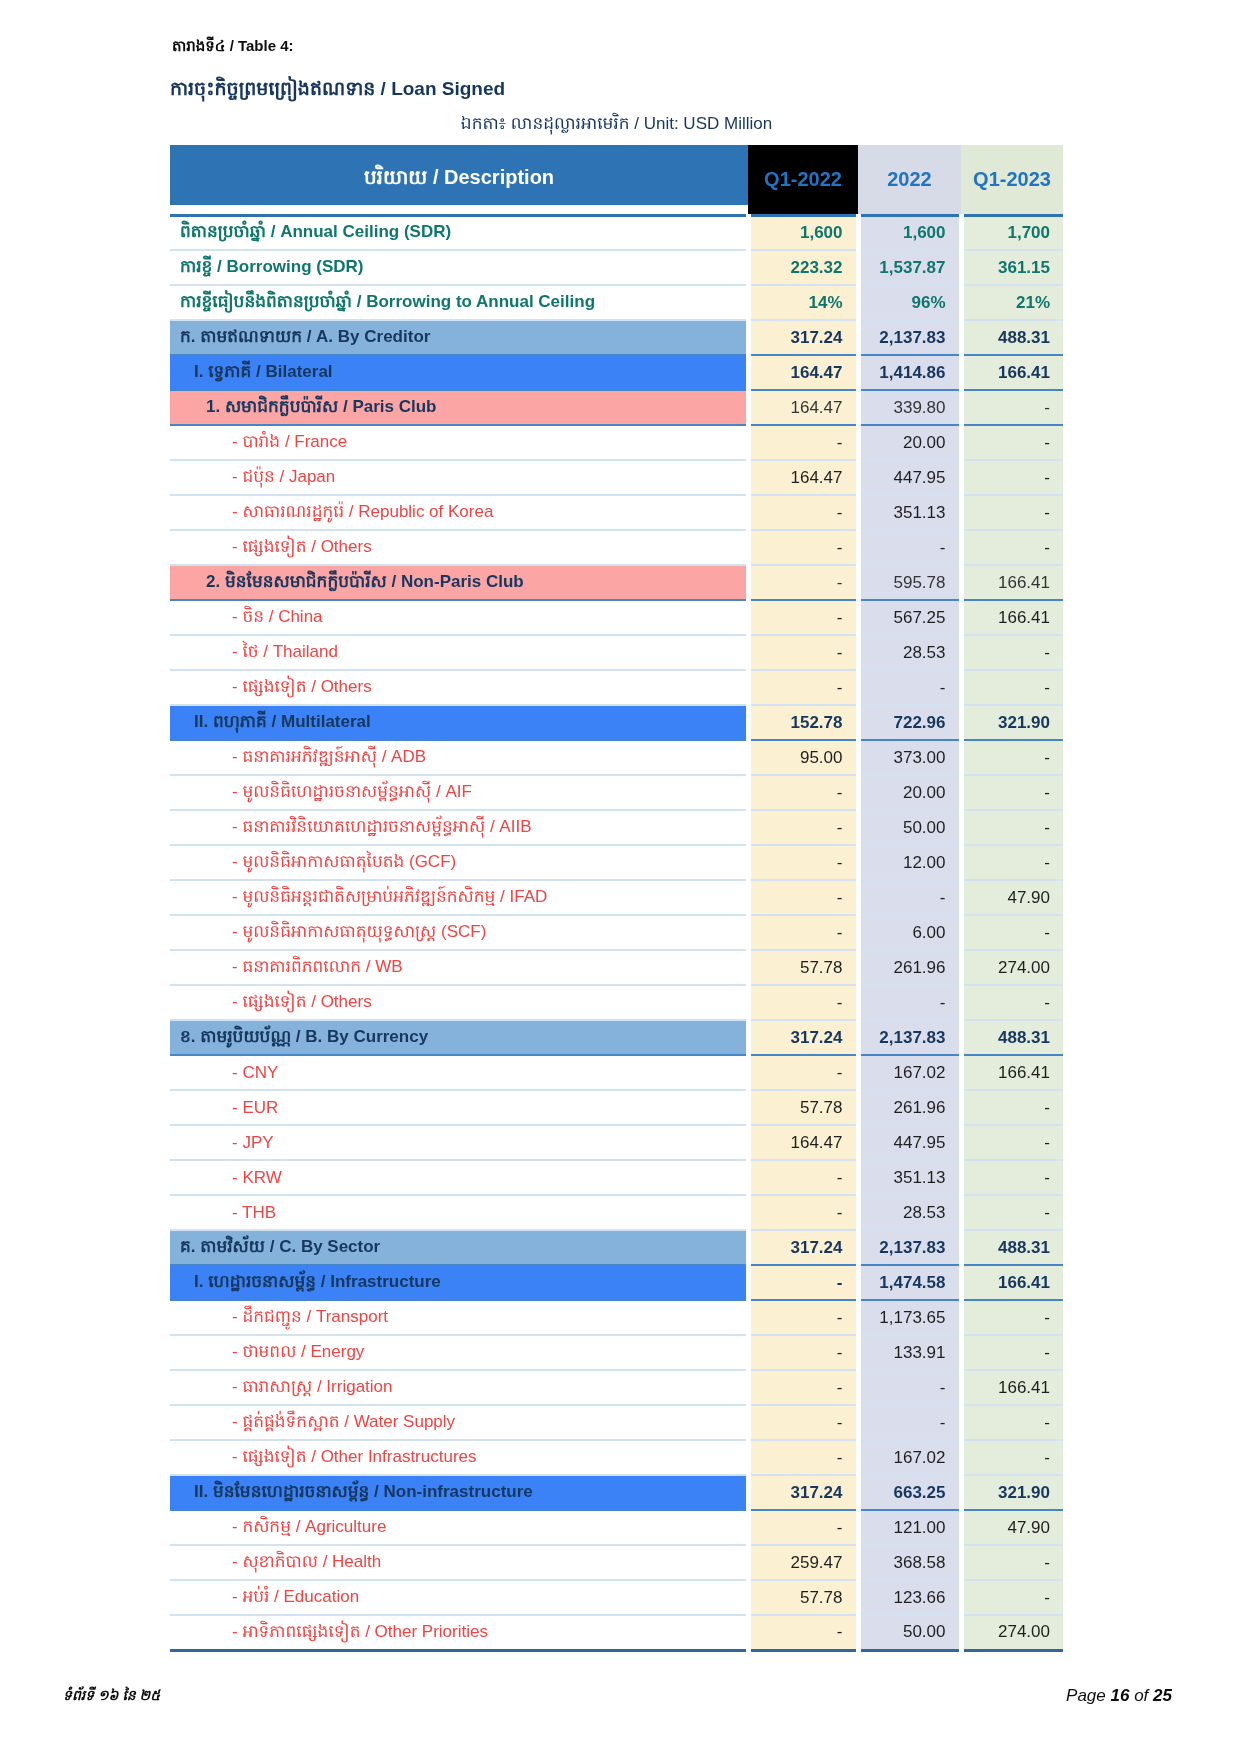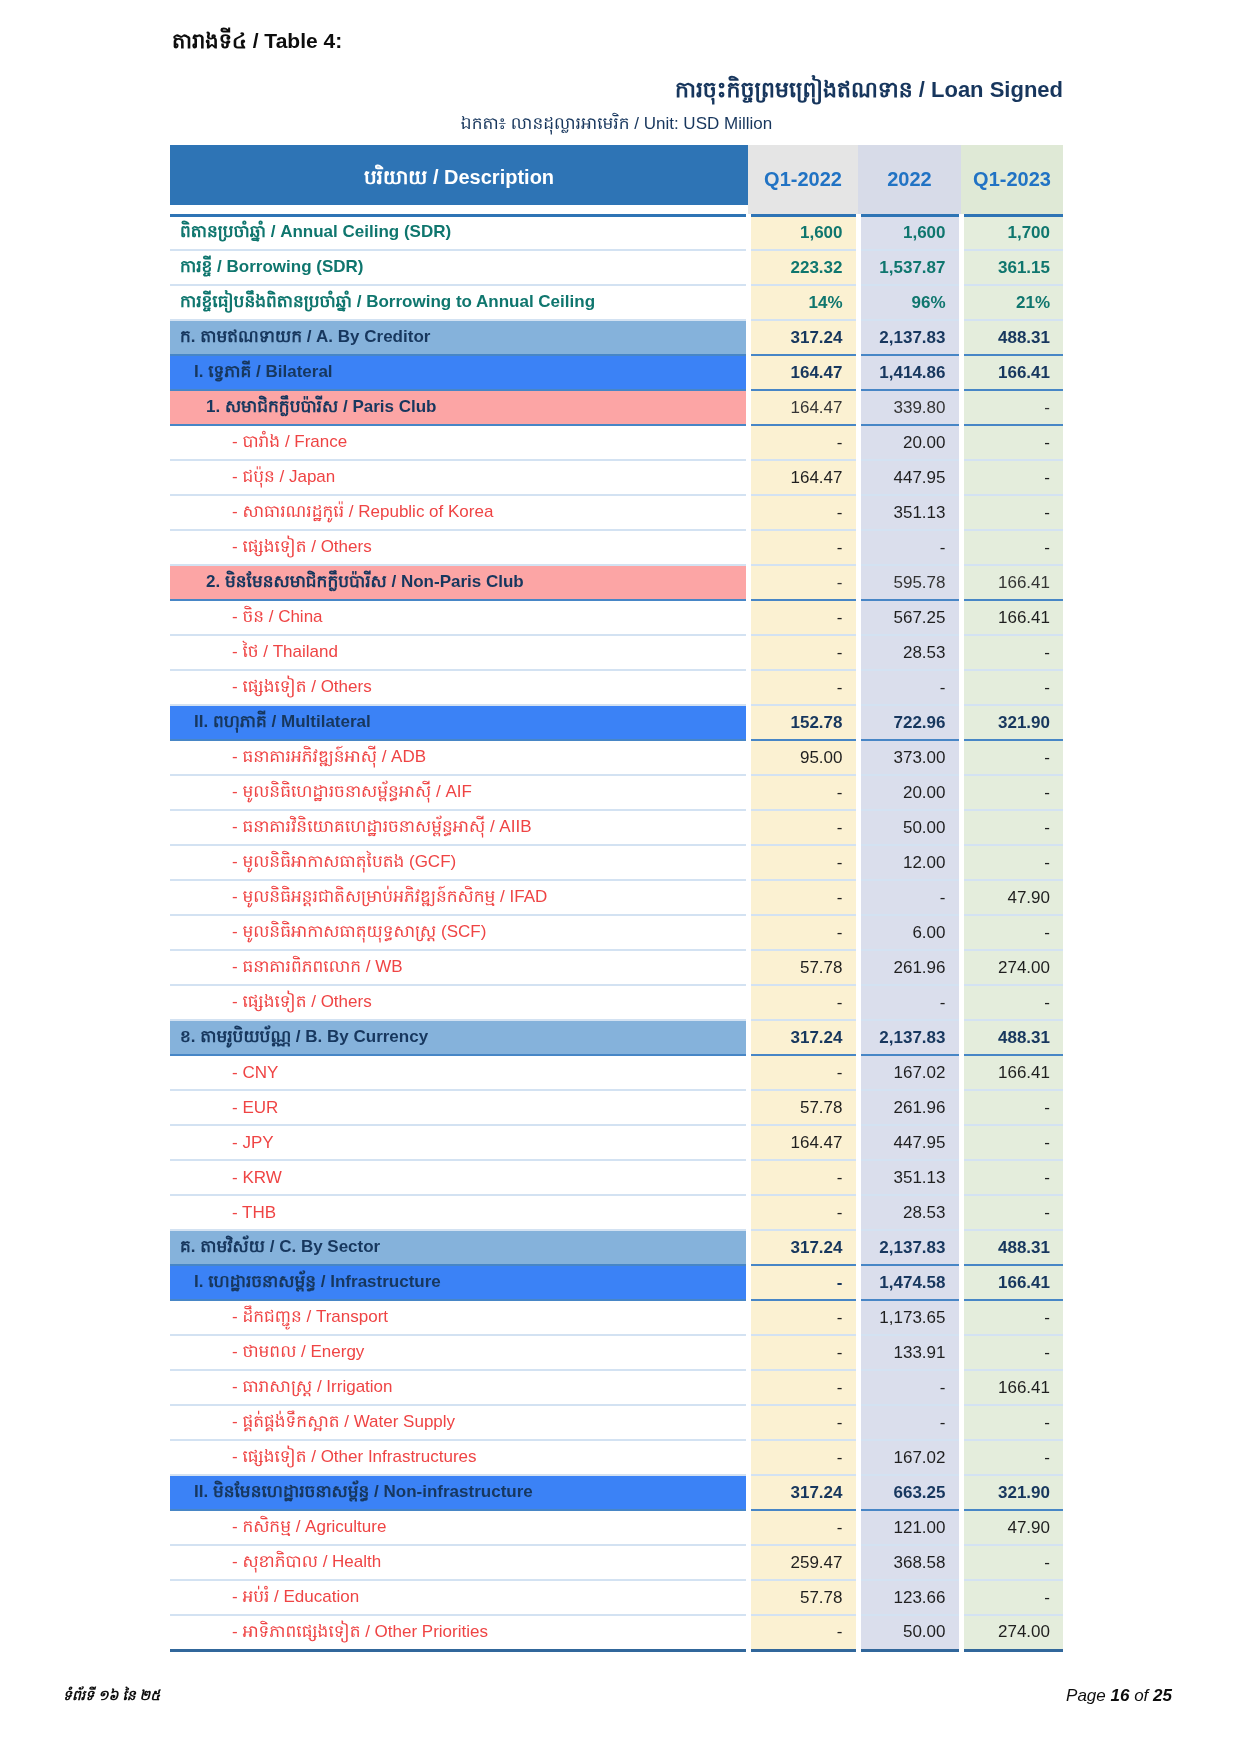--- a/index.html
+++ b/index.html
@@ -6,26 +6,26 @@
   html,body { background:#ffffff; }
   body {
     width:1240px; height:1754px;
     font-family:"Liberation Sans", sans-serif;
     position:relative; overflow:hidden;
     color:#1a1a1a;
   }
   .page { position:absolute; inset:0; }
 
   .table-label {
-    position:absolute; left:172px; top:27px;
-    font-size:21px; font-weight:bold; color:#0d0d0d;
+    position:absolute; left:172px; top:36px;
+    font-size:15px; font-weight:bold; color:#0d0d0d;
   }
   .doc-title {
     position:absolute; left:170px; top:76px; width:893px;
-    text-align:right; font-size:22px; font-weight:bold; color:#17365d;
+    text-align:left; font-size:19px; font-weight:bold; color:#17365d;
   }
   .doc-subtitle {
     position:absolute; left:170px; top:112px; width:893px;
     text-align:center; font-size:17px; color:#17365d;
   }
 
   table.loan-table {
     position:absolute; left:170px; top:145px; width:893px;
     border-collapse:collapse; table-layout:fixed;
   }
@@ -41,21 +41,21 @@
   }
   th.num-h { font-size:20px; font-weight:bold; color:#2173c4; text-align:center; }
 
   tbody td { height:35px; vertical-align:middle; border-bottom:2px solid #d3e2f2; }
   td.desc { padding-left:10px; font-size:17px; text-align:left; background:#ffffff; }
   td.num  { padding-right:13px; font-size:17px; text-align:right; border-left:5px solid #ffffff; }
 
   td.num.c1 { background:#fbf1d2; }
   td.num.c2 { background:#dadeec; }
   td.num.c3 { background:#e4eddc; }
-  th.num-h.c1 { background:#e5e5e5; }
+  th.num-h.c1 { background:#000000; }
   th.num-h.c2 { background:#d7dbe8; }
   th.num-h.c3 { background:#dfe9d6; }
 
   tr.metric td { color:#0f766e; font-weight:bold; }
 
   tr.section td, tr.subsection td {
     color:#17375e; font-weight:bold;
     border-top:2px solid #4c1d95; border-bottom:2px solid #4786c6;
   }
   tr.section .desc    { background:#85b2db; }

